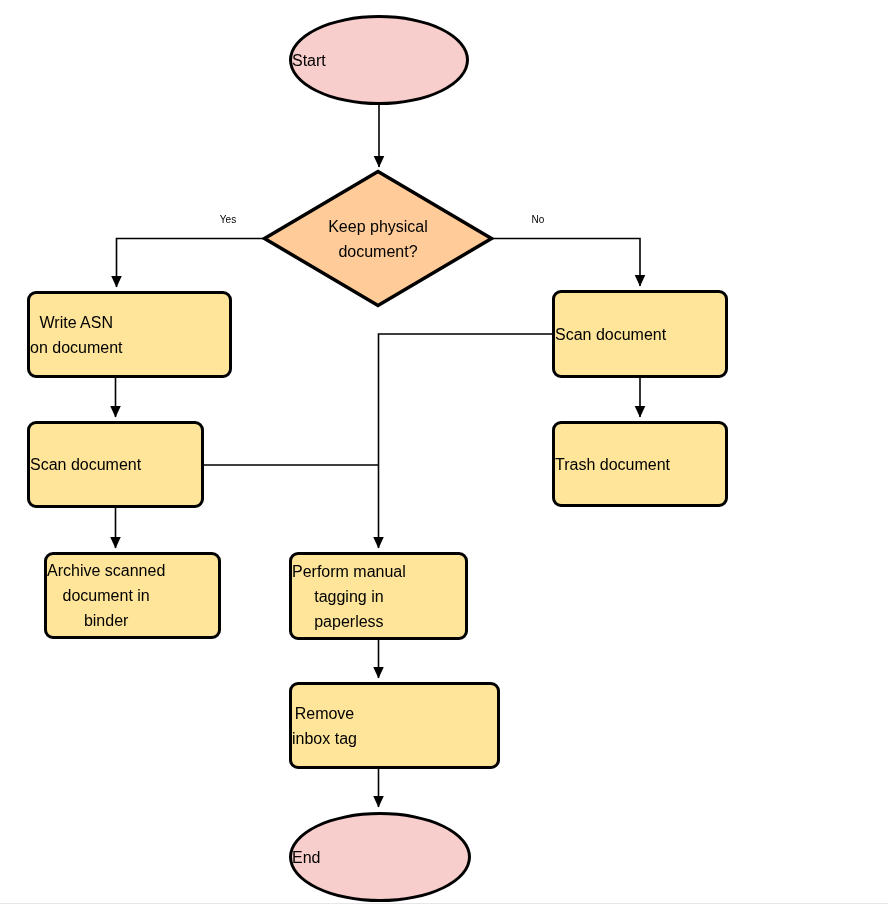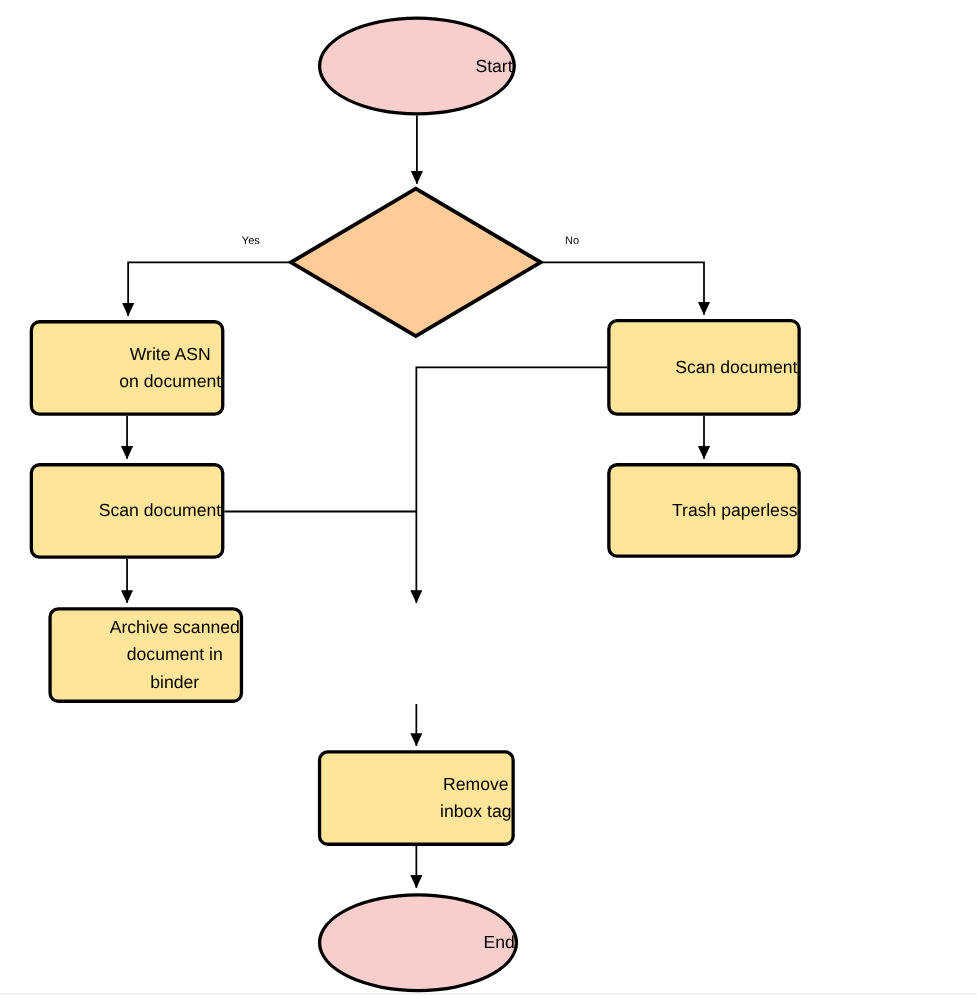--- a/index.html
+++ b/index.html
@@ -10,21 +10,21 @@
     background: #ffffff;
     font-family: "Liberation Sans", sans-serif;
     color: #000000;
     overflow: hidden;
   }
   .edges { position: absolute; left: 0; top: 0; width: 888px; height: 907px; }
   .node {
     position: absolute;
     display: flex;
     align-items: center;
-    justify-content: flex-end;
+    justify-content: flex-start;
     text-align: center;
     box-sizing: border-box;
     font-size: 16px;
     line-height: 25px;
   }
   .node span { white-space: pre-line; }
   .process {
     background: #ffe599;
     border: 3px solid #000000;
     border-radius: 9px;
@@ -58,29 +58,29 @@
     white-space: pre-line;
   }
   .hairline {
     position: absolute;
     left: 0; top: 903px; width: 888px; height: 1px;
     background: #e7e7e7;
   }
 
   #node-start   { left: 289px; top: 15px;  width: 180px; height: 90px; }
   #node-end     { left: 289px; top: 812px; width: 182px; height: 90px; }
-  #node-write-asn  { left: 27px;  top: 291px; width: 177px; height: 87px; }
+  #node-write-asn  { left: 27px;  top: 291px; width: 205px; height: 87px; }
   #node-scan-left  { left: 27px;  top: 421px; width: 177px; height: 87px; }
   #node-archive    { left: 44px;  top: 552px; width: 177px; height: 87px; }
   #node-scan-right { left: 552px; top: 290px; width: 176px; height: 88px; }
   #node-trash      { left: 552px; top: 421px; width: 176px; height: 86px; }
   #node-perform    { left: 289px; top: 552px; width: 179px; height: 88px; }
-  #node-remove     { left: 289px; top: 682px; width: 179px; height: 87px; padding-left: 36px; }
+  #node-remove     { left: 289px; top: 682px; width: 211px; height: 87px; }
   #label-yes { left: 203px; top: 211px; }
-  #label-no  { left: 495px; top: 211px; }
+  #label-no  { left: 513px; top: 211px; }
 </style>
 </head>
 <body>
 
 <div class="canvas">
 
   <svg class="edges" width="888" height="907" viewBox="0 0 888 907">
     <defs>
       <marker id="arrowhead" markerUnits="userSpaceOnUse" markerWidth="14" markerHeight="12" refX="11.5" refY="5.5" orient="auto">
         <path d="M0,0 L12,5.5 L0,11 Z" fill="#000000"></path>
@@ -99,20 +99,24 @@
   </svg>
 
   <svg class="diamond-svg" width="234" height="141" viewBox="0 0 234 141">
     <polygon points="117,3.5 230.5,70.5 117,137.5 3.5,70.5" fill="#ffcc99" stroke="#000000" stroke-width="3.5" stroke-linejoin="miter"></polygon>
   </svg>
 
   <div class="node terminal" id="node-start">
     <span>Start</span>
   </div>
 
+  <div class="diamond-label">
+    <span>Keep physical
+document?</span>
+  </div>
 
   <div class="node process" id="node-write-asn">
     <span>Write ASN
 on document</span>
   </div>
 
   <div class="node process" id="node-scan-left">
     <span>Scan document</span>
   </div>
 
@@ -120,23 +124,28 @@
     <span>Archive scanned
 document in
 binder</span>
   </div>
 
   <div class="node process" id="node-scan-right">
     <span>Scan document</span>
   </div>
 
   <div class="node process" id="node-trash">
-    <span>Trash paperless</span>
+    <span>Trash document</span>
   </div>
 
+  <div class="node process" id="node-perform">
+    <span>Perform manual
+tagging in
+paperless</span>
+  </div>
 
   <div class="node process" id="node-remove">
     <span>Remove
 inbox tag</span>
   </div>
 
   <div class="node terminal" id="node-end">
     <span>End</span>
   </div>
 

